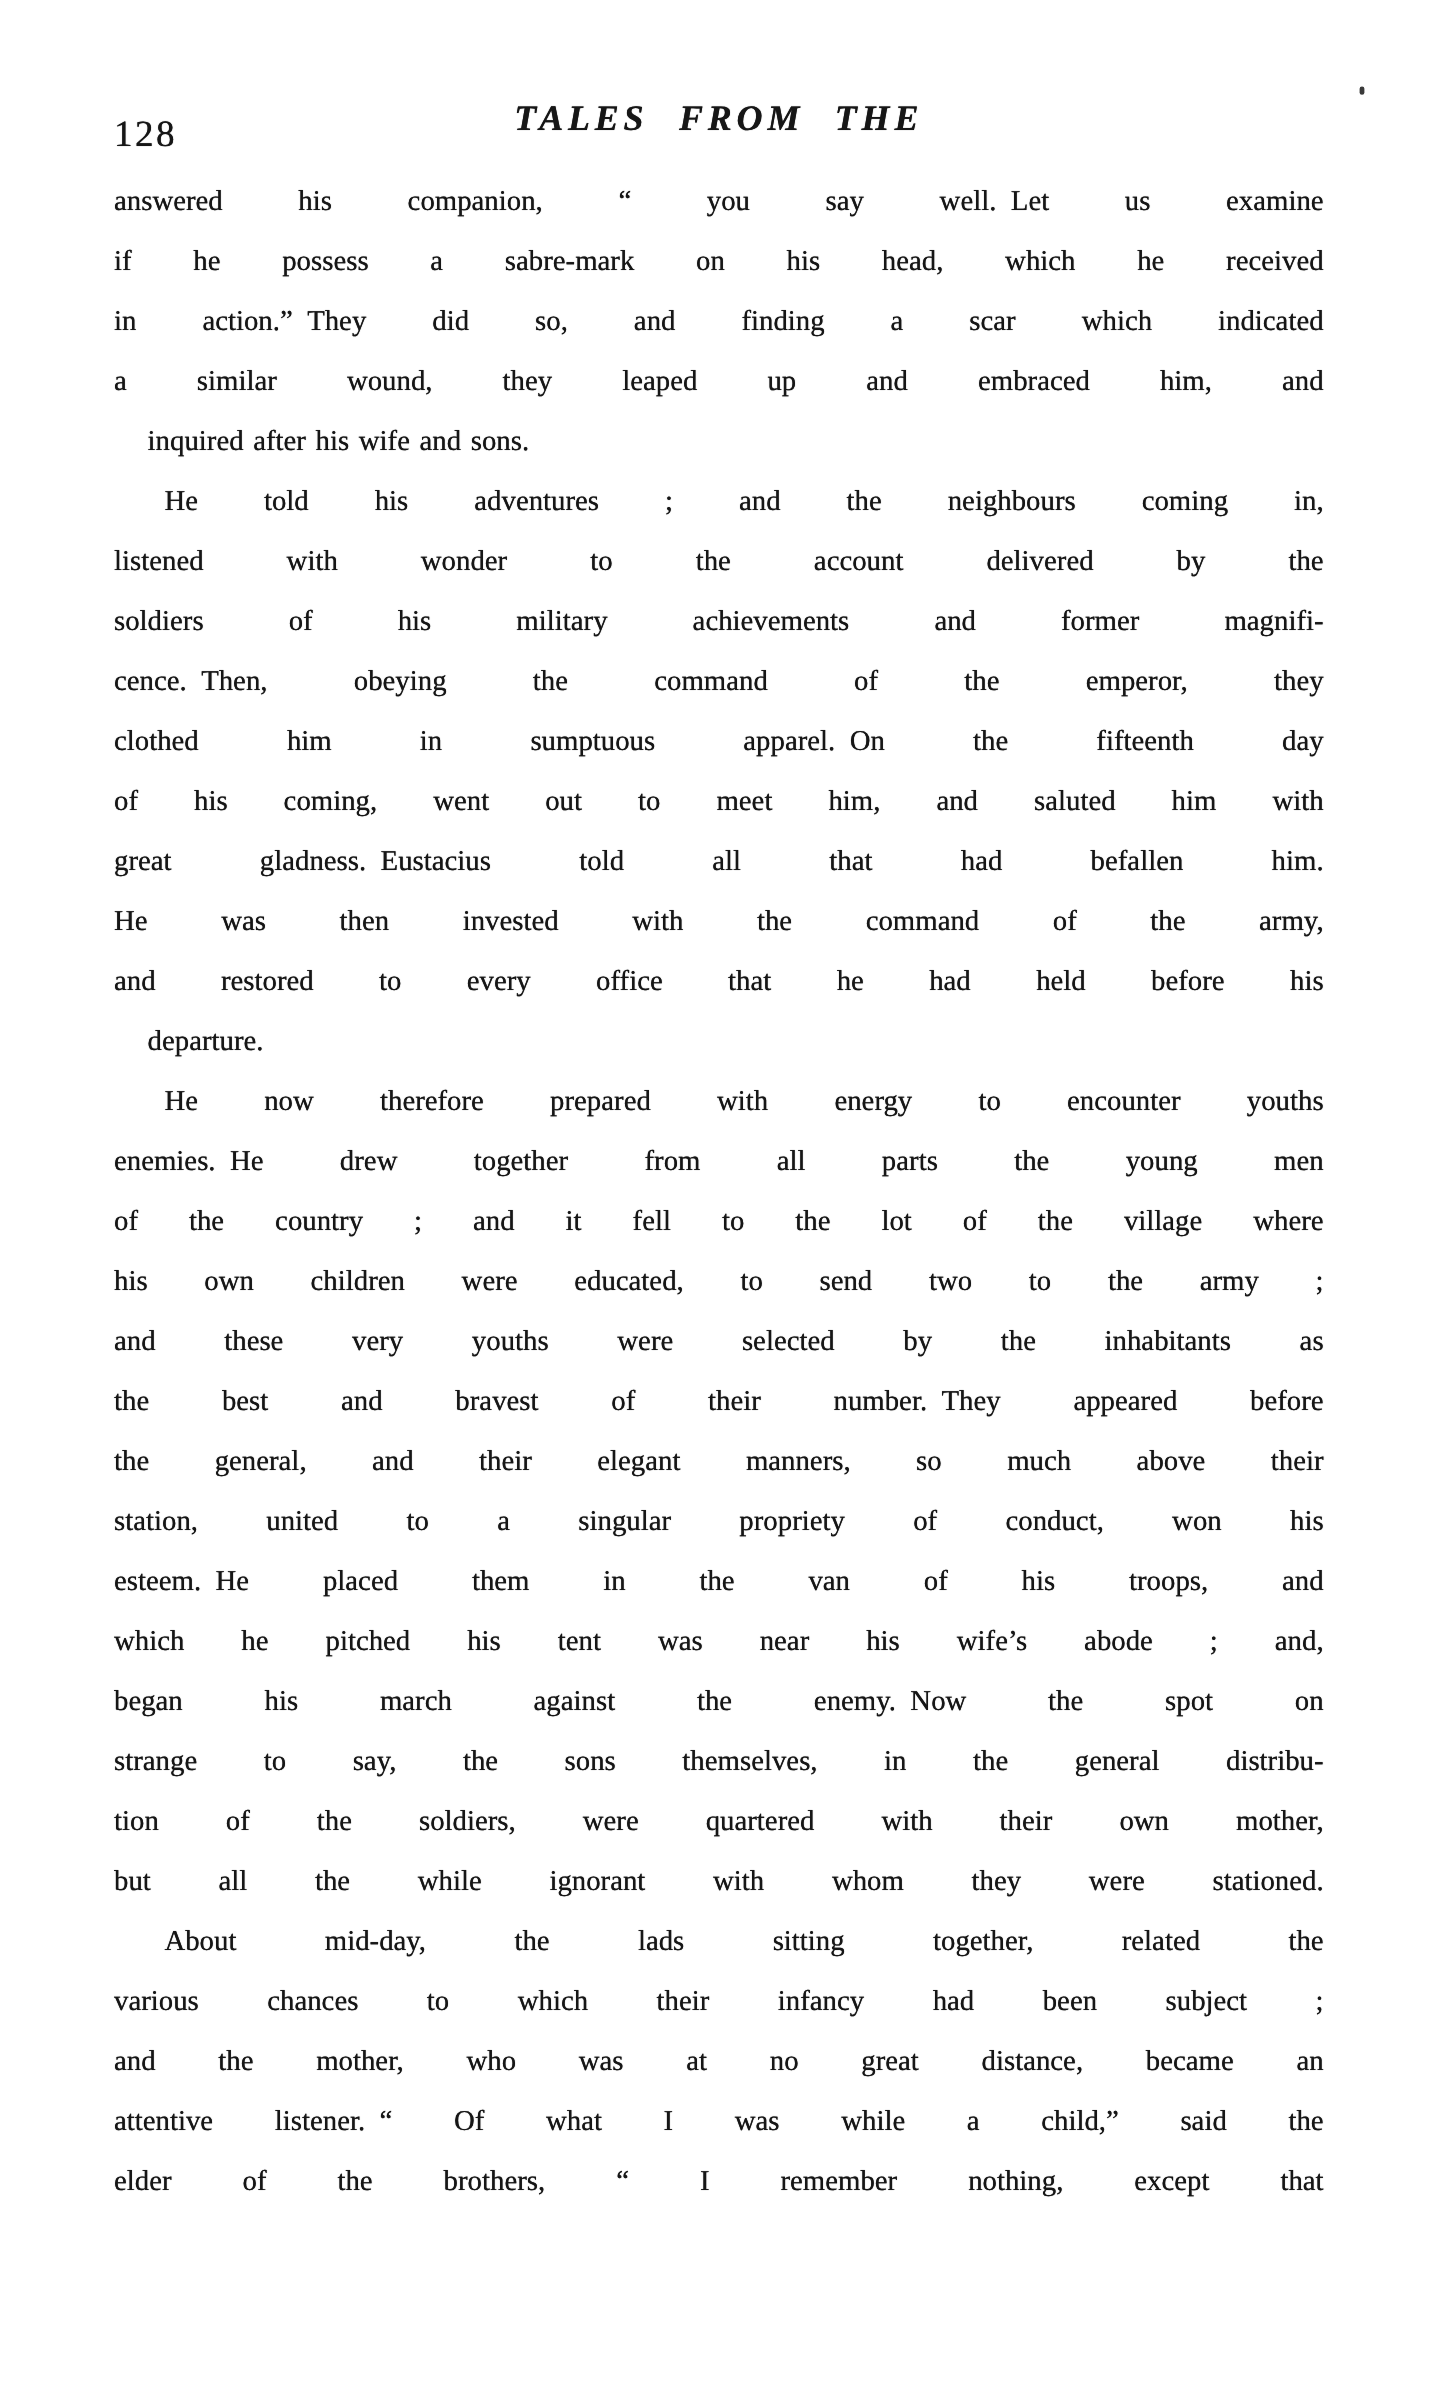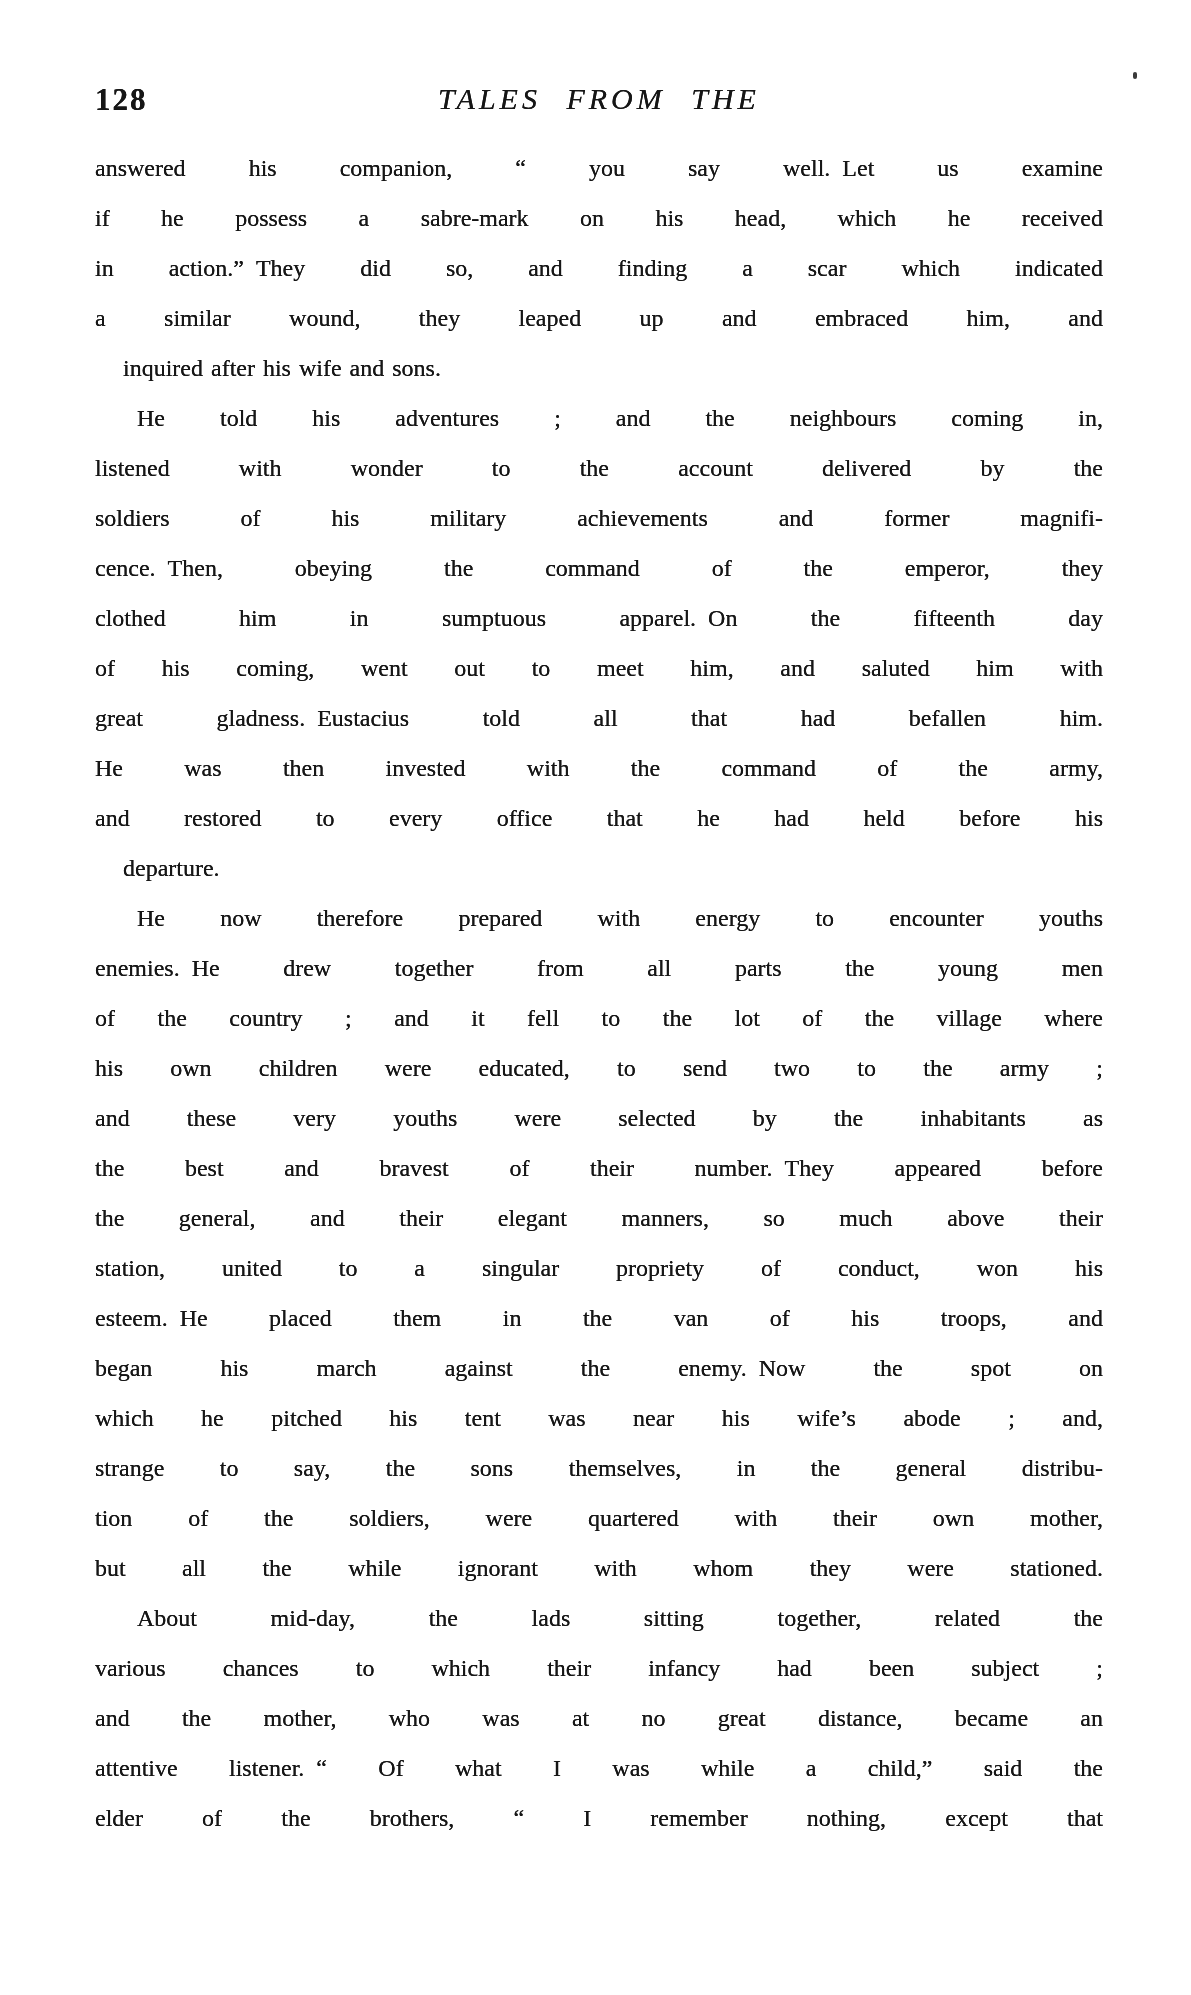--- a/index.html
+++ b/index.html
@@ -8,33 +8,33 @@
     width: 1191px;
     height: 1995px;
     margin: 0 auto;
     background: #ffffff;
     color: #161616;
     font-family: "Liberation Serif", "DejaVu Serif", serif;
     overflow: hidden;
   }
   .header { position: absolute; top: 82px; left: 95px; width: 1008px; height: 42px; }
   .page-number {
-    position: absolute; left: 0; top: 0;
+    position: absolute; left: 0; top: 12px;
     font-size: 31px; letter-spacing: 2px;
     text-shadow: 0 0 0.6px currentColor;
-    font-weight: bold;
   }
   .running-title {
     position: absolute; left: 0; top: 0; width: 100%;
     text-align: center;
     font-style: italic;
     font-size: 30px;
     letter-spacing: 4px;
     word-spacing: 14px;
     text-shadow: 0 0 0.6px currentColor;
+    font-weight: bold;
   }
   .text-block {
     position: absolute;
     left: 95px;
     top: 143px;
     width: 1008px;
   }
   .line {
     height: 50px;
     line-height: 50px;
@@ -84,22 +84,22 @@
     <div class="line endpara">departure.</div>
     <div class="line indent">He now therefore prepared with energy to encounter youths</div>
     <div class="line">enemies. He drew together from all parts the young men</div>
     <div class="line">of the country ; and it fell to the lot of the village where</div>
     <div class="line">his own children were educated, to send two to the army ;</div>
     <div class="line">and these very youths were selected by the inhabitants as</div>
     <div class="line">the best and bravest of their number. They appeared before</div>
     <div class="line">the general, and their elegant manners, so much above their</div>
     <div class="line">station, united to a singular propriety of conduct, won his</div>
     <div class="line">esteem. He placed them in the van of his troops, and</div>
+    <div class="line">which he pitched his tent was near his wife’s abode ; and,</div>
     <div class="line">began his march against the enemy. Now the spot on</div>
-    <div class="line">which he pitched his tent was near his wife’s abode ; and,</div>
     <div class="line">strange to say, the sons themselves, in the general distribu-</div>
     <div class="line">tion of the soldiers, were quartered with their own mother,</div>
     <div class="line">but all the while ignorant with whom they were stationed.</div>
     <div class="line indent">About mid-day, the lads sitting together, related the</div>
     <div class="line">various chances to which their infancy had been subject ;</div>
     <div class="line">and the mother, who was at no great distance, became an</div>
     <div class="line">attentive listener. “ Of what I was while a child,” said the</div>
     <div class="line">elder of the brothers, “ I remember nothing, except that</div>
   </div>
 </div>

